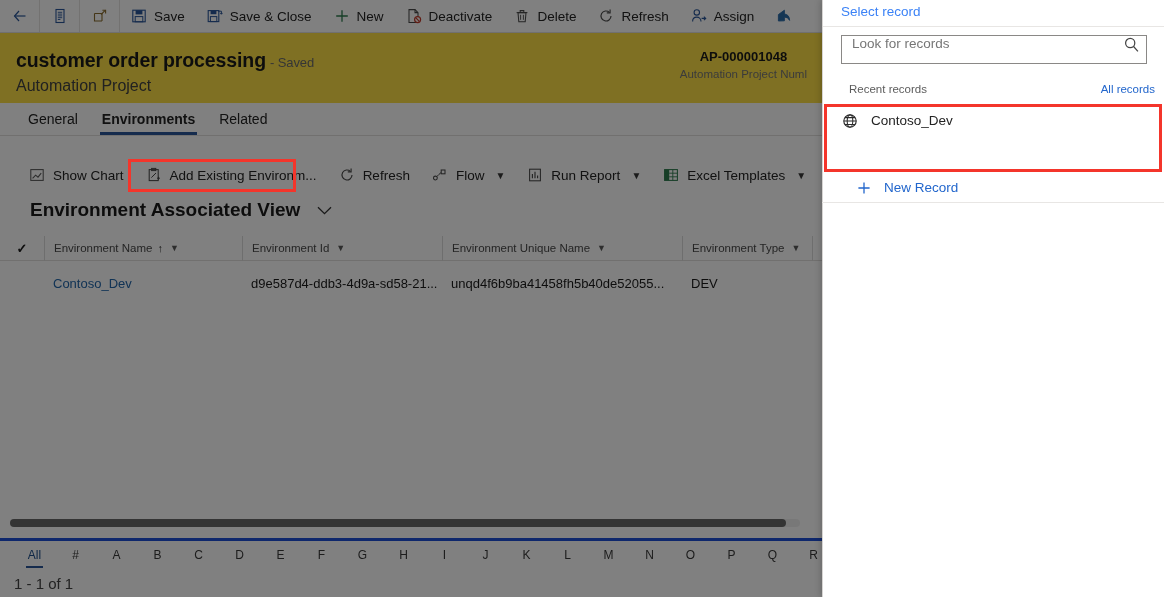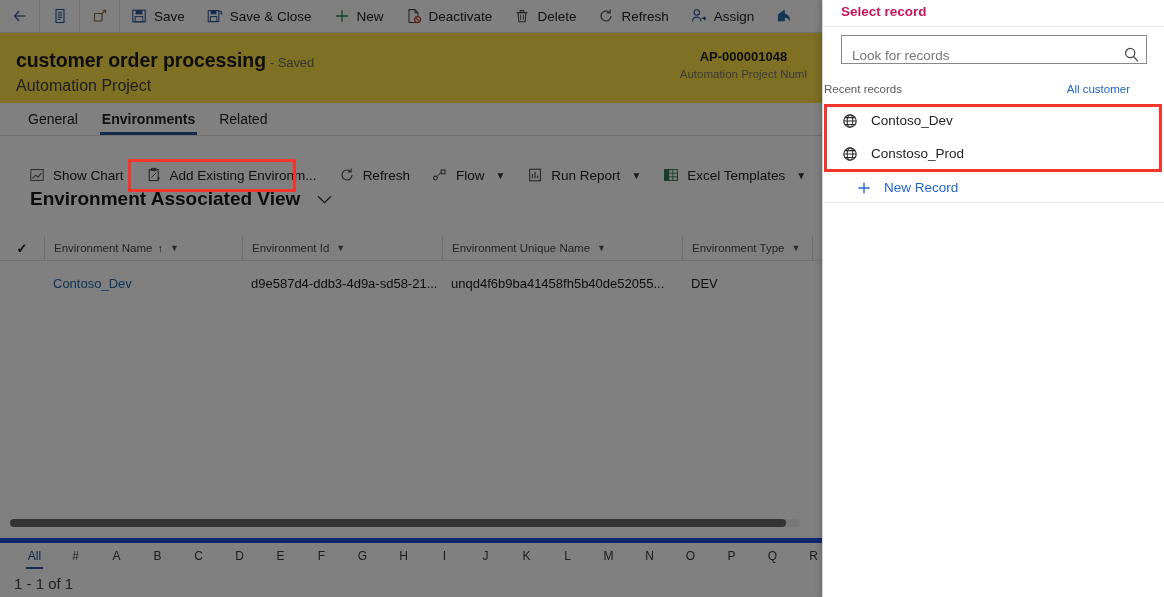--- a/index.html
+++ b/index.html
@@ -106,21 +106,21 @@
   .sub-btn {
     height: 32px;
     display: inline-flex; align-items: center;
     gap: 8px; padding: 0 11px;
     font-size: 13.5px; color: #242424;
   }
   .chev { font-size: 10px; color: #383838; margin-left: 3px; }
 
   
   .viewsel {
-    position: absolute; left: 30px; top: 188px;
+    position: absolute; left: 30px; top: 199px;
     display: flex; align-items: center; gap: 17px;
   }
   .viewsel-t { font-size: 19px; font-weight: bold; color: #1b1b1b; }
 
   
   .grid-head {
     position: absolute; left: 0; top: 236px;
     width: 1164px; height: 25px;
     border-bottom: 1px solid #e1dfdd;
     display: flex; align-items: center;
@@ -158,21 +158,21 @@
   }
   .hscroll-thumb {
     width: 776px; height: 8px;
     background: #686868; border-radius: 4px;
   }
 
   
   .alphabar {
     position: absolute; left: 0; top: 538px;
     width: 1164px; height: 31px;
-    border-top: 5px solid #1d4ed8;
+    border-top: 3px solid #1d4ed8;
     display: flex; align-items: center;
     padding-left: 14px;
   }
   .alpha {
     position: relative;
     width: 41px; text-align: center;
     font-size: 12px; color: #3a3a3a;
   }
   .alpha.sel { color: #1c4e8c; }
   .alpha.sel::after {
@@ -195,44 +195,44 @@
   
   .panel {
     position: absolute; left: 822px; top: 0;
     width: 342px; height: 597px;
     background: #ffffff;
     border-left: 1px solid #d6d4d2;
     box-shadow: -2px 0 6px rgba(0,0,0,0.16);
   }
   .panel-title {
     position: absolute; left: 18px; top: 4px;
-    font-size: 13.5px; font-weight: bold; color: #be185d;
+    font-size: 13.5px; font-weight: normal; color: #3b82f6;
   }
   .panel-div {
     position: absolute; left: 0; top: 26px;
     width: 342px; height: 1px; background: #e8e6e4;
   }
   .search-wrap {
     position: absolute; left: 18px; top: 35px;
     width: 306px; height: 29px;
     border: 1px solid #8a8886;
     background: #ffffff;
-    display: flex; align-items: flex-end;
+    display: flex; align-items: flex-start;
   }
   .search-input {
     flex: 1; border: none; outline: none;
     font-family: "Liberation Sans", sans-serif;
     font-size: 13.5px; color: #1b1b1b;
     padding: 0 8px 0 10px; background: transparent;
   }
   .search-input::placeholder { color: #767676; }
   .search-ico { width: 30px; display: flex; align-items: center; justify-content: center; }
 
   .recent-row {
-    position: absolute; left: 1px; top: 83px;
+    position: absolute; left: 26px; top: 83px;
     width: 306px;
     display: flex; align-items: center; justify-content: space-between;
   }
   .recent-lbl { font-size: 11.5px; color: #5c5c5c; }
   .all-records { font-size: 11.5px; color: #2266cc; }
 
   .rec-list {
     position: absolute; left: 822px; top: 104px;
     width: 342px; height: 66px;
   }
@@ -547,42 +547,34 @@
       <span class="search-ico">
         <svg width="17" height="17" viewBox="0 0 17 17">
           <circle cx="7.2" cy="7" r="4.6" fill="none" stroke="#444" stroke-width="1.25"></circle>
           <path d="M10.6 10.5l4.3 4.8" stroke="#444" stroke-width="1.25"></path>
         </svg>
       </span>
     </div>
 
     <div class="recent-row">
       <span class="recent-lbl">Recent records</span>
-      <span class="all-records">All customer</span>
+      <span class="all-records">All records</span>
     </div>
 
   </div>
 
   <div class="rec-list">
     <div class="rec-item">
       <svg class="globe" viewBox="0 0 16 16">
         <circle cx="8" cy="8" r="6.2" fill="none" stroke="#2b2b2b" stroke-width="1.15"></circle>
         <ellipse cx="8" cy="8" rx="2.8" ry="6.2" fill="none" stroke="#2b2b2b" stroke-width="1.05"></ellipse>
         <path d="M1.9 8h12.2M3 4.6h10M3 11.4h10" stroke="#2b2b2b" stroke-width="1.05"></path>
       </svg>
       <span>Contoso_Dev</span>
     </div>
-    <div class="rec-item">
-      <svg class="globe" viewBox="0 0 16 16">
-        <circle cx="8" cy="8" r="6.2" fill="none" stroke="#2b2b2b" stroke-width="1.15"></circle>
-        <ellipse cx="8" cy="8" rx="2.8" ry="6.2" fill="none" stroke="#2b2b2b" stroke-width="1.05"></ellipse>
-        <path d="M1.9 8h12.2M3 4.6h10M3 11.4h10" stroke="#2b2b2b" stroke-width="1.05"></path>
-      </svg>
-      <span>Constoso_Prod</span>
-    </div>
   </div>
 
   <div class="newrec">
     <svg width="16" height="16" viewBox="0 0 16 16">
       <path d="M8 2.4v11.2M2.4 8h11.2" stroke="#2266cc" stroke-width="1.3"></path>
     </svg>
     <span>New Record</span>
   </div>
   <div class="newrec-div"></div>
 

